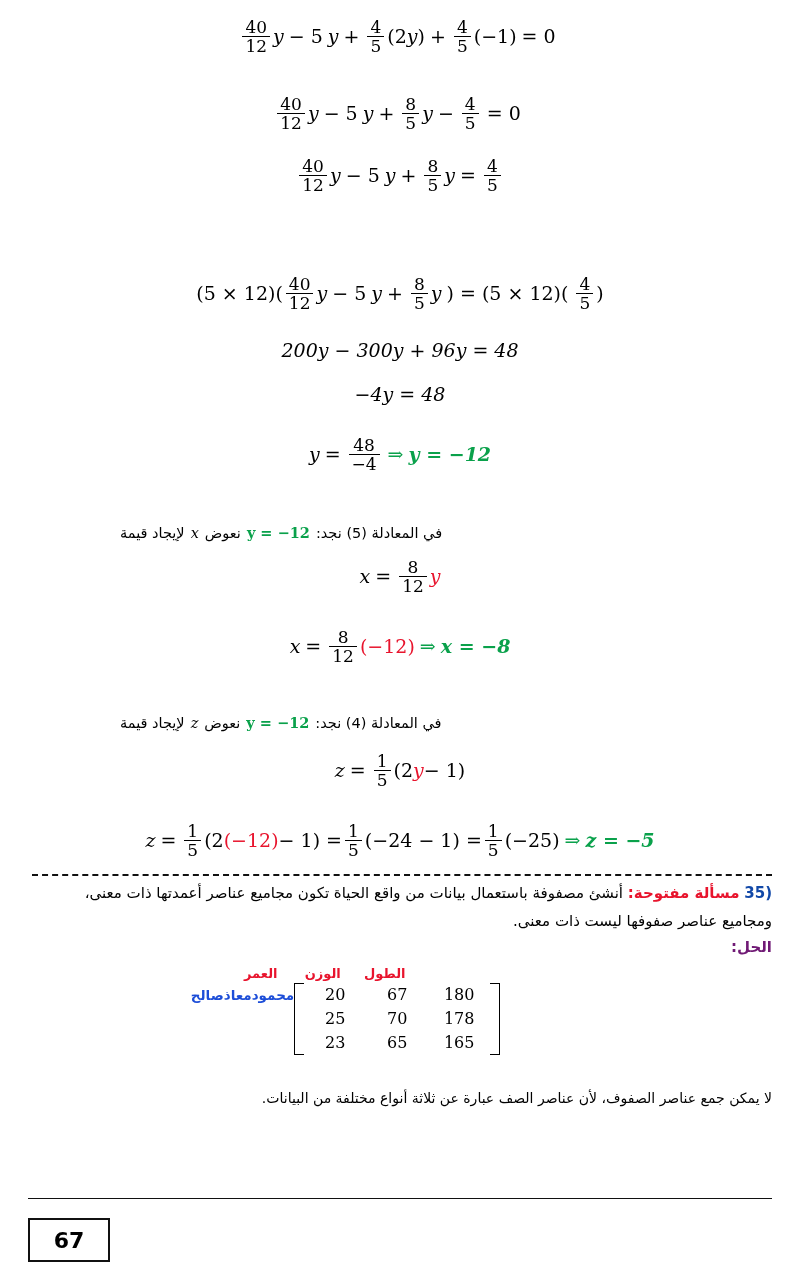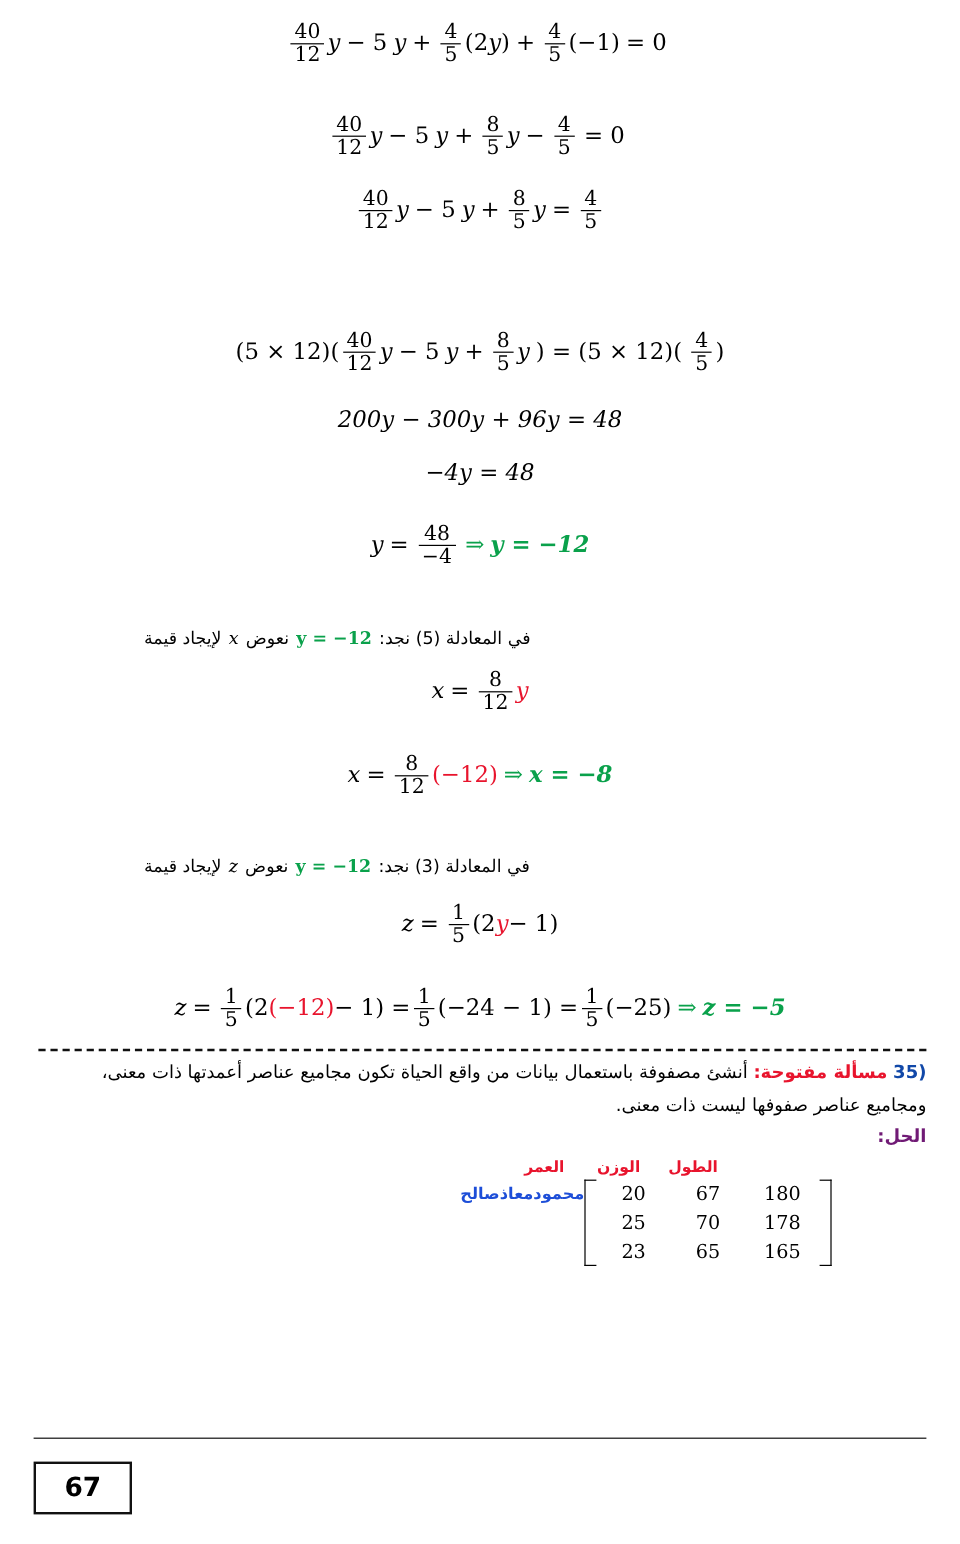--- a/index.html
+++ b/index.html
@@ -102,22 +102,21 @@
     direction: rtl;
   }
 
   
   .matrix-wrap {
     position: absolute;
     top: 966px;
     left: 0;
     width: 672px;
     display: flex;
-    justify-content: flex-end;
-    padding-left: 21px;
+    justify-content: center;
   }
   .matrix-inner { display: inline-block; }
   .mat-headers {
     display: flex;
     justify-content: flex-start;
     gap: 0;
     color: #e8142d;
     font-family: "DejaVu Sans", "Liberation Sans", sans-serif;
     font-size: 13px;
     font-weight: bold;
@@ -334,21 +333,21 @@
     <span class="frac">
       <span class="num">8</span>
       <span class="den">12</span>
     </span>
     <span class="red">(−12)</span>
     <span class="op green">⇒</span>
     <span class="green bold it">x = −8</span>
   </div>
 
   <div class="blk ar-line" style="top:714px; right:28px; left:120px; display:flex; justify-content:flex-end; align-items:center; gap:6px; direction:rtl;">
-    <span>في المعادلة (3) نجد:</span>
+    <span>في المعادلة (4) نجد:</span>
     <span class="green bold" style="font-family:'DejaVu Serif',serif;">y = −12</span>
     <span>نعوض</span>
     <span class="it" style="font-family:'DejaVu Serif',serif;">z</span>
     <span>لإيجاد قيمة</span>
   </div>
 
   <div class="blk math" style="top:752px; left:0; width:800px;">
     <span class="it">z</span>
     <span class="op">=</span>
     <span class="frac">
@@ -423,17 +422,18 @@
             <span>23</span>
             <span>65</span>
             <span>165</span>
           </div>
         </div>
         <div class="bracket-r"></div>
       </div>
     </div>
   </div>
 
+  <div class="note">لا يمكن جمع عناصر الصفوف، لأن عناصر الصف عبارة عن ثلاثة أنواع مختلفة من البيانات.</div>
 
   <div class="botline"></div>
   <div class="pagenum">67</div>
 
 </div>
 
 </body></html>

